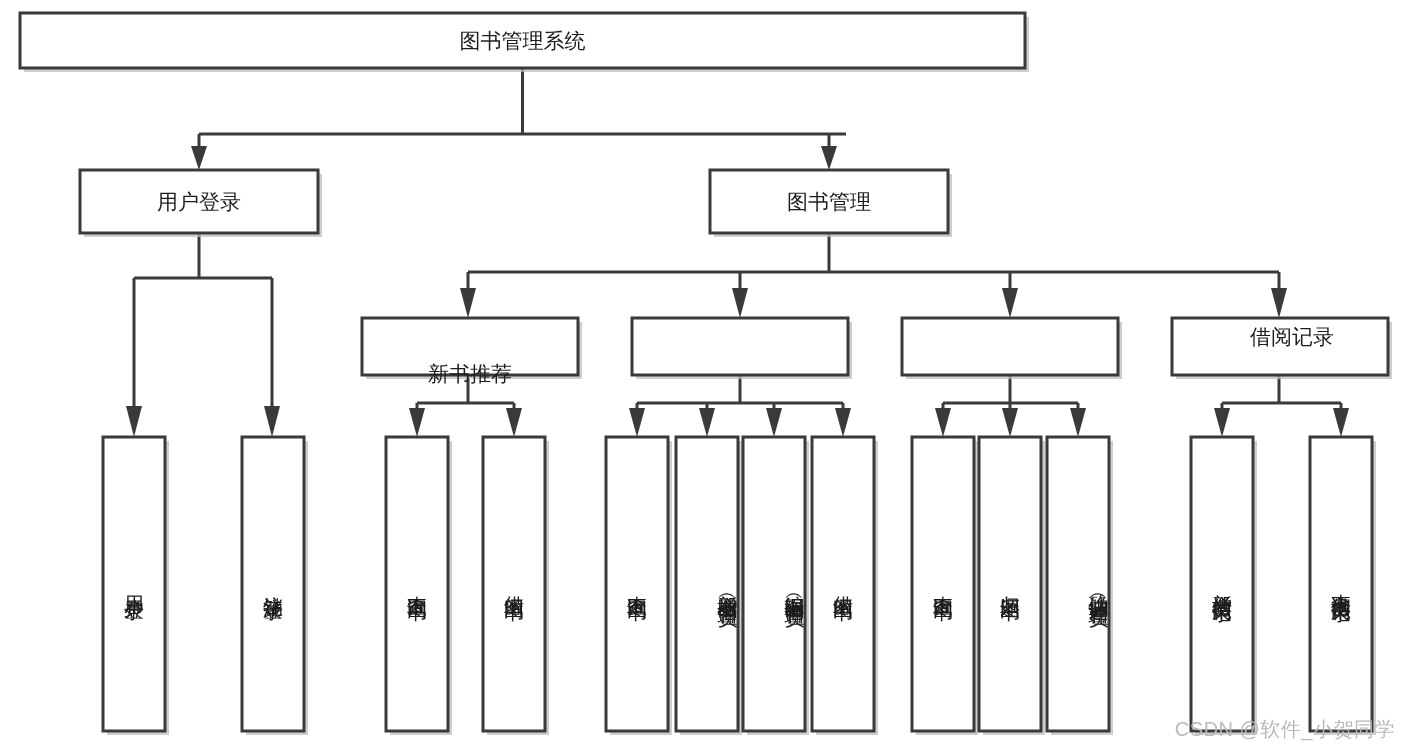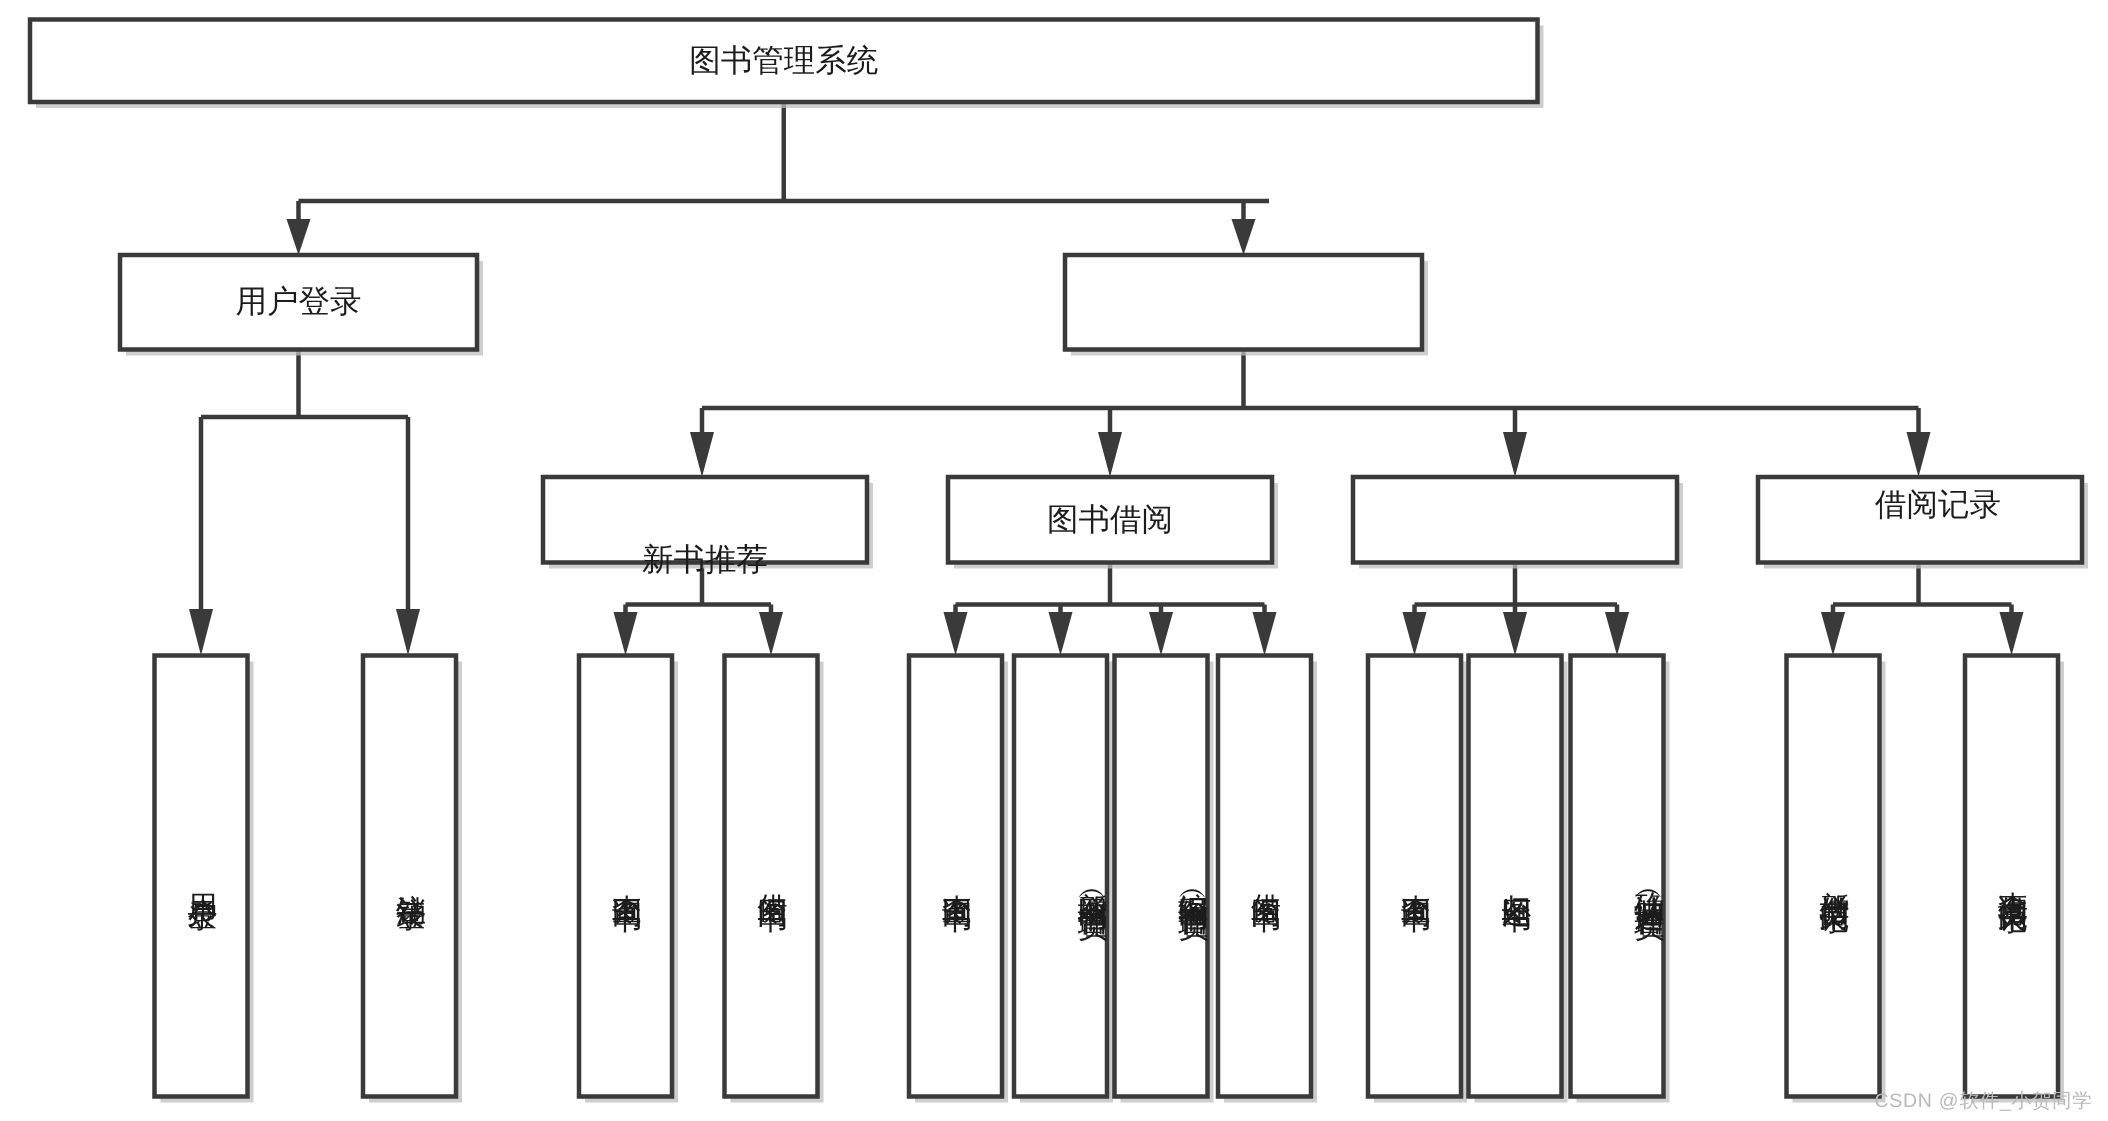--- a/index.html
+++ b/index.html
@@ -67,21 +67,21 @@
     letter-spacing: 2px;
     line-height: 1.05;
   }
   .label-root {
     font-size: 21px;
   }
   .watermark {
     position: absolute;
     right: 10px;
     bottom: 4px;
-    font-size: 13px;
+    font-size: 20px;
     color: #b9b9b9;
     font-family: "Liberation Sans", "DejaVu Sans", sans-serif;
     letter-spacing: 0.5px;
     white-space: nowrap;
   }
 </style>
 </head>
 <body>
 
 <div id="diagram-root">
@@ -216,23 +216,23 @@
       <rect class="node-shadow" x="1195" y="441" width="62" height="294"></rect>
       <rect class="node-rect" x="1191" y="437" width="62" height="294"></rect>
       <rect class="node-shadow" x="1314" y="441" width="62" height="294"></rect>
       <rect class="node-rect" x="1310" y="437" width="62" height="294"></rect>
     </g>
   </svg>
 
   <div class="node-label label-horizontal label-root" style="left:20px; top:13px; width:1005px; height:55px;">图书管理系统</div>
 
   <div class="node-label label-horizontal" style="left:80px; top:170px; width:238px; height:63px;">用户登录</div>
+  <div class="node-label label-horizontal" style="left:710px; top:170px; width:238px; height:63px;">图书管理</div>
 
   <div class="node-label label-horizontal" style="left:362px; top:318px; width:216px; height:57px;margin-top:27px;">新书推荐</div>
-  <div class="node-label label-horizontal" style="left:632px; top:318px; width:216px; height:57px;">图书借阅</div>
   <div class="node-label label-horizontal" style="left:1172px; top:308px; width:240px; height:57px;">借阅记录</div>
 
   <div class="node-label label-vertical" style="left:103px; top:437px; width:62px; height:294px;">用户登录</div>
   <div class="node-label label-vertical" style="left:242px; top:437px; width:62px; height:294px;">注销登录</div>
 
   <div class="node-label label-vertical" style="left:386px; top:437px; width:62px; height:294px;">查询图书</div>
   <div class="node-label label-vertical" style="left:483px; top:437px; width:62px; height:294px;">借阅图书</div>
 
   <div class="node-label label-vertical" style="left:606px; top:437px; width:62px; height:294px;">查询图书</div>
   <div class="node-label label-vertical" style="left:676px; top:437px; width:62px; height:294px; align-items:flex-start; padding-top:8px; box-sizing:border-box;">新增图书（管理员）</div>

